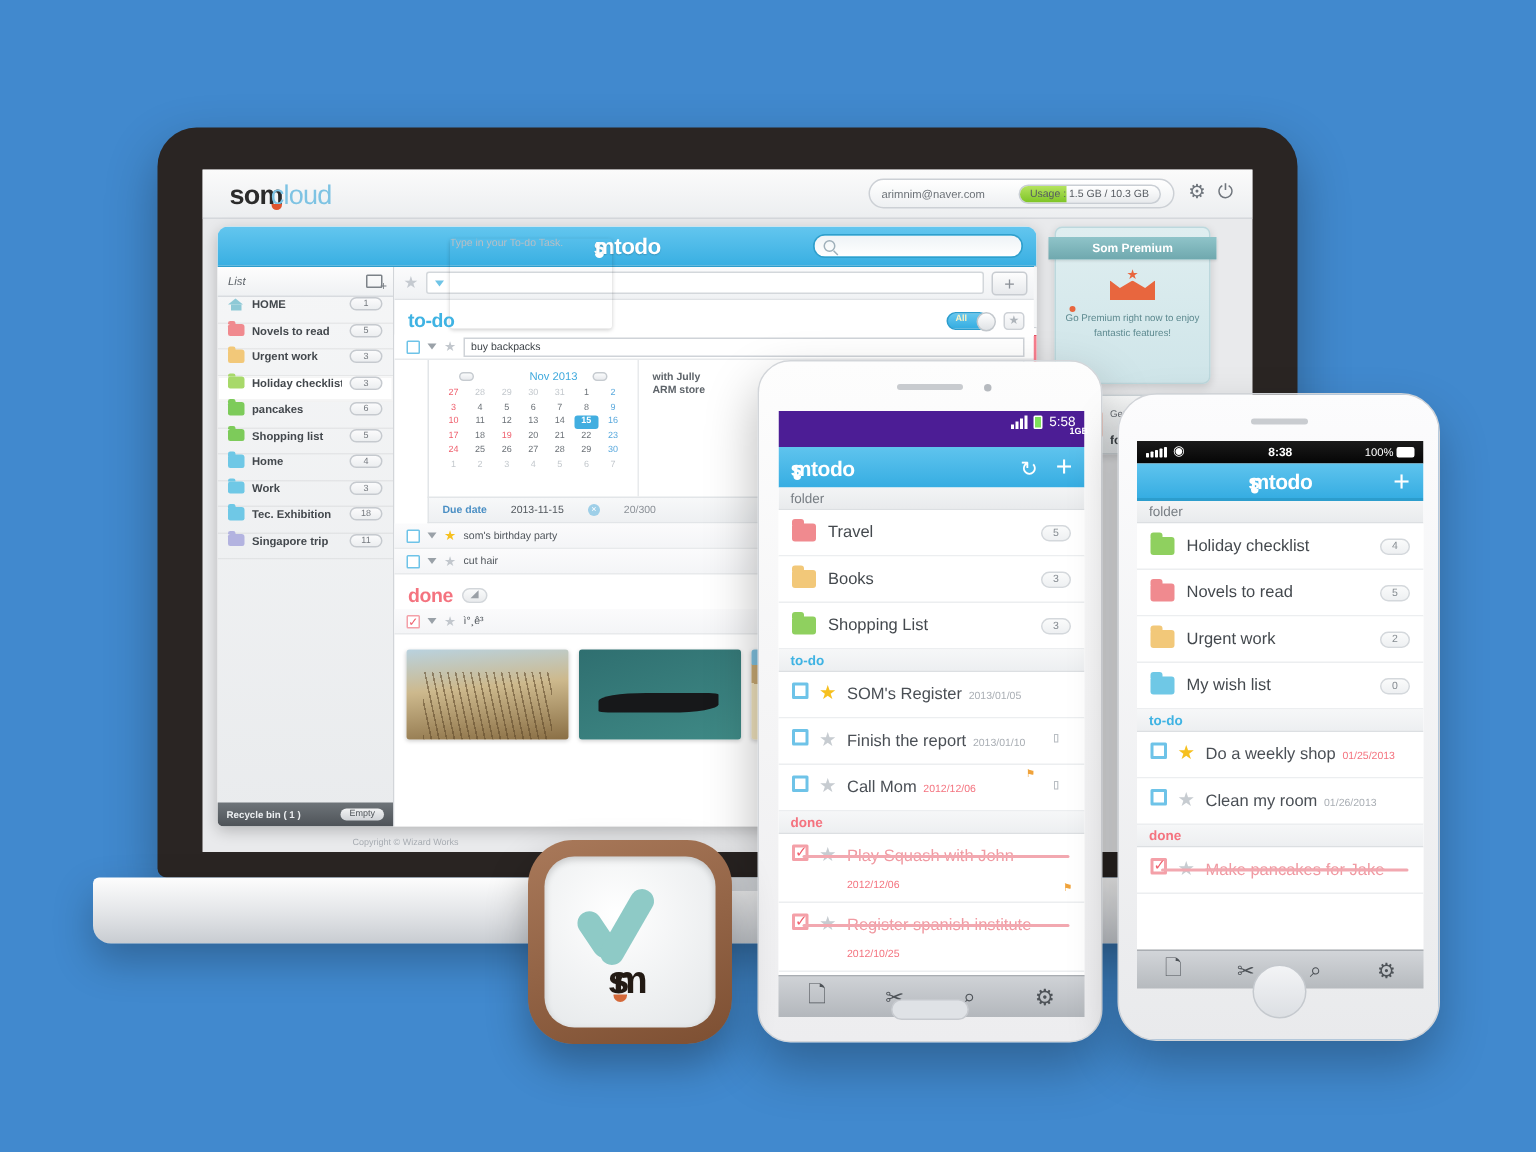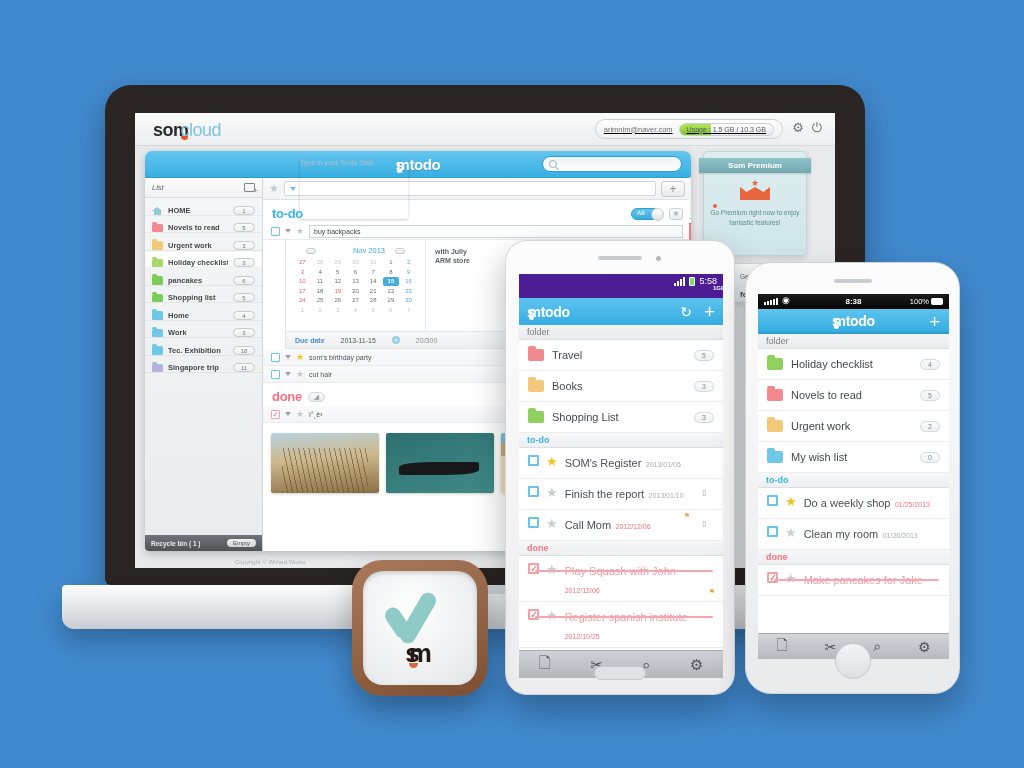--- a/index.html
+++ b/index.html
@@ -43,23 +43,23 @@
     letter-spacing:-.5px;
   }
   .logo .a{ color:#2b2b2b; }
   .logo .b{ color:#7ec3e3; font-weight:normal;}
   .logo .dot{
     display:inline-block;width:7px;height:4px;background:#e0552f;
     border-radius:0 0 5px 5px; position:relative; top:4px; margin:0 -7px 0 -8px;
   }
   .acct{
     position:absolute; right:52px; top:6px; height:20px;
-    display:flex; align-items:center; gap:6px;
+    display:flex; align-items:center; gap:22px;
     background:linear-gradient(180deg,#fff,#eef0f2);
-    border:1px solid #ccd0d5; border-radius:10px; padding:0 8px;text-decoration:underline;
+    border:1px solid #ccd0d5; border-radius:10px; padding:0 8px;
   }
   .acct .mail{ font-size:7.5px; color:#6b7076; }
   .usage-pill{
     display:flex;align-items:center;height:13px;padding:0 7px;border-radius:7px;
     background:linear-gradient(180deg,#fff,#e8eaed); border:1px solid #c9ced4;
     font-size:7px; color:#565b61; position:relative; overflow:hidden;
   }
   .usage-pill .fill{
     position:absolute;left:0;top:0;bottom:0;width:34%;
     background:linear-gradient(180deg,#b4e35e,#7ec426);
@@ -120,21 +120,21 @@
   .nf-ico{
     width:11px;height:9px;border:1.3px solid #7c8288;border-radius:1px;
     position:relative;
   }
   .nf-ico:after{
     content:"+";position:absolute;right:-4px;bottom:-4px;font-size:8px;color:#7c8288;
     line-height:8px;
   }
   .side-list{ overflow:hidden; }
   .side-item{
-    height:17.5px; display:flex; align-items:flex-end; gap:5px; padding:0 7px;
+    height:17.5px; display:flex; align-items:flex-start; gap:5px; padding:0 7px;
     border-bottom:1px solid rgba(0,0,0,.05); position:relative;
   }
   .side-item.sel{ background:#fff; box-shadow:inset 0 0 0 1px rgba(0,0,0,.04); }
   .fold{
     width:11px;height:8.5px;border-radius:1.5px 2px 1.5px 1.5px;flex:none;
     position:relative;
   }
   .fold:before{
     content:"";position:absolute;left:0;top:-2px;width:5px;height:2.5px;
     border-radius:1.5px 1.5px 0 0; background:inherit;

